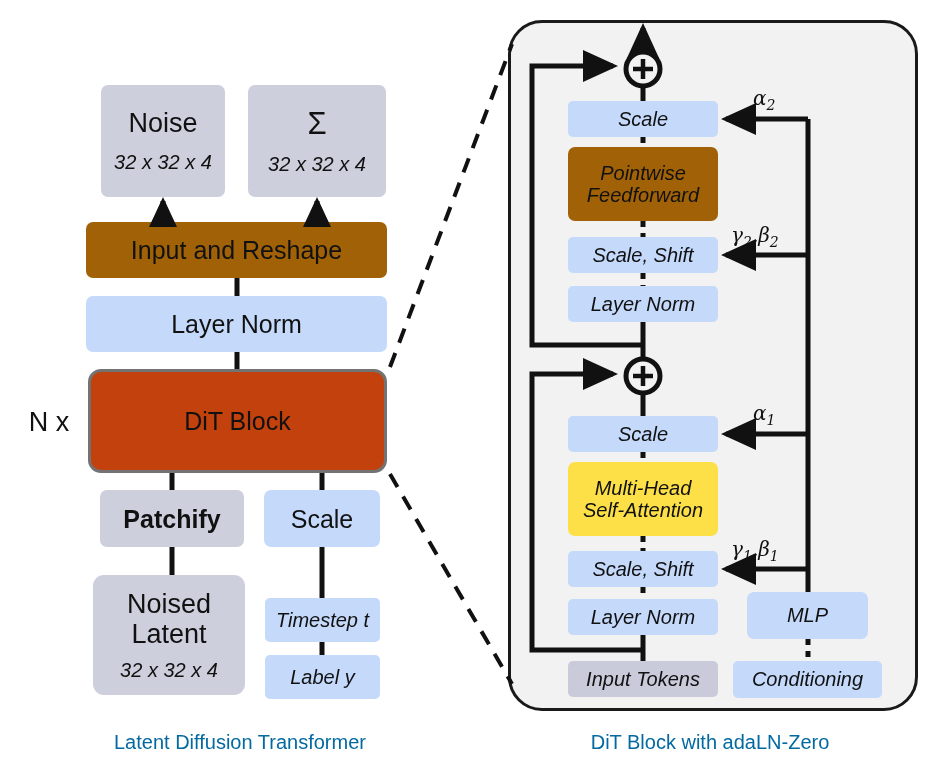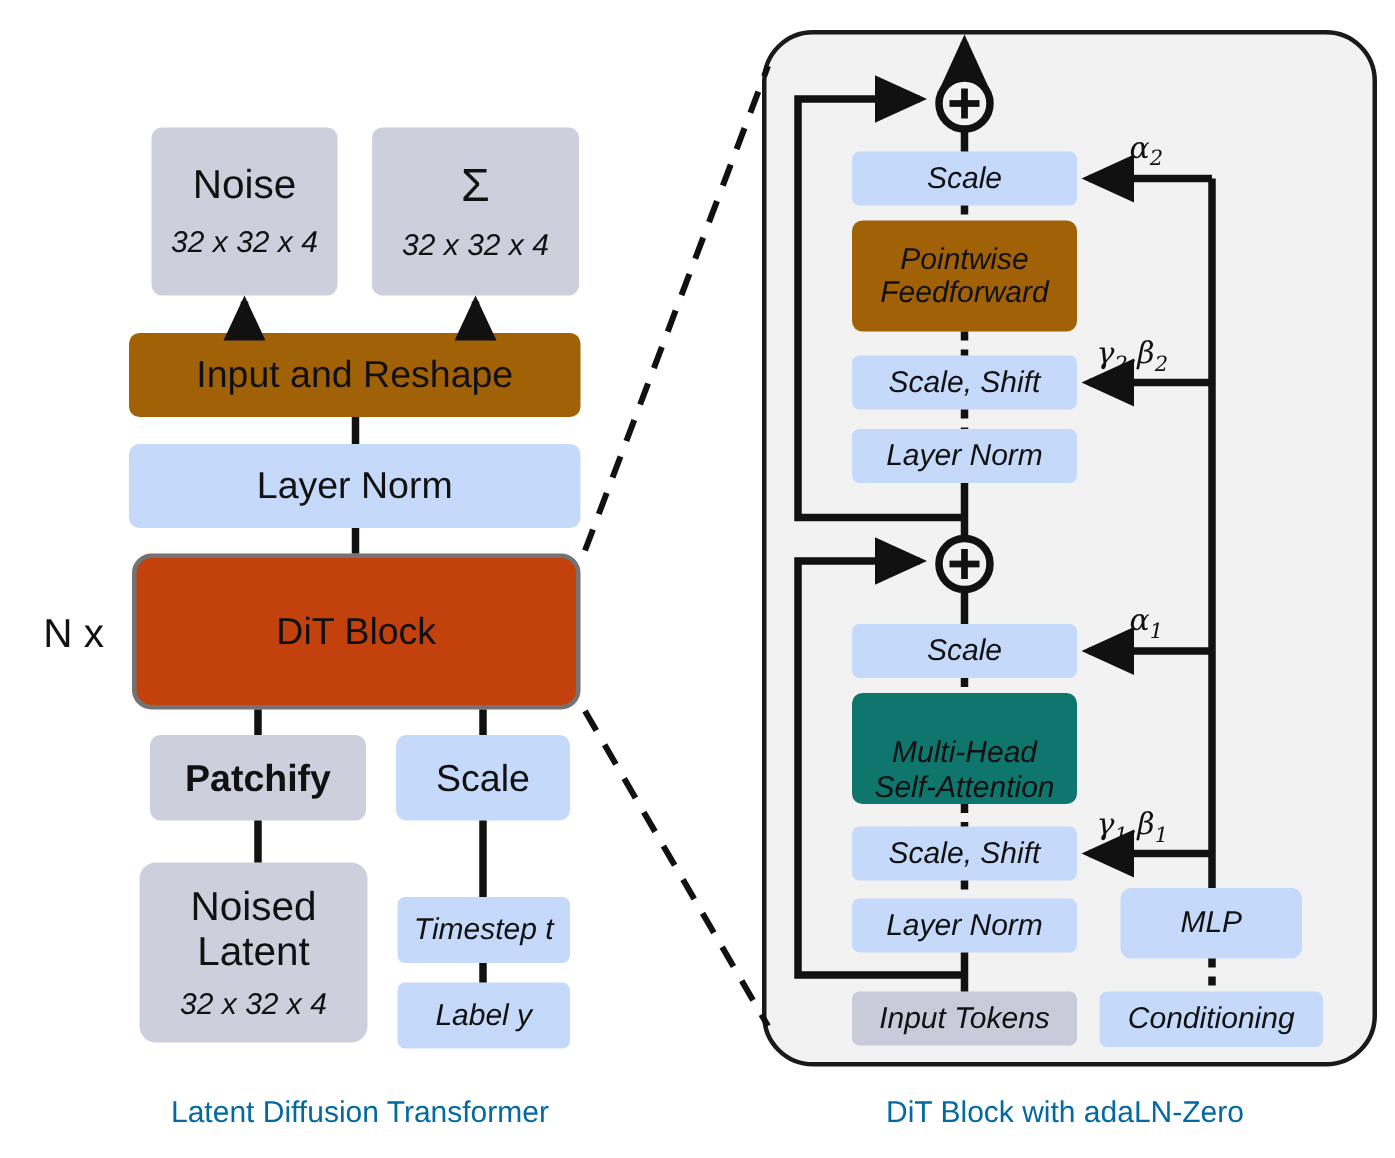--- a/index.html
+++ b/index.html
@@ -9,21 +9,21 @@
 
   .box{position:absolute;box-sizing:border-box;display:flex;flex-direction:column;
        align-items:center;justify-content:center;text-align:center;line-height:1.12;}
   .lbl{display:block;}
 
   
   .c-grey   {background:#cdcfdd;}
   .c-grey2  {background:#c9cbda;}
   .c-blue   {background:#c5d9fb;}
   .c-green  {background:#a16207;}
-  .c-orange {background:#0f766e;justify-content:flex-end;}
+  .c-orange {background:#fde047;}
 
   .r6 {border-radius:7px;}
   .r10{border-radius:11px;}
   .r4 {border-radius:5px;}
 
   .ditblock{border:3px solid #737373;border-radius:13px;background:#c2410c;}
   .panel{border:3.5px solid #1a1a1a;border-radius:34px;background:#f2f2f2;}
 
   .t-xl{font-size:27px;}
   .t-lg{font-size:25px;}

